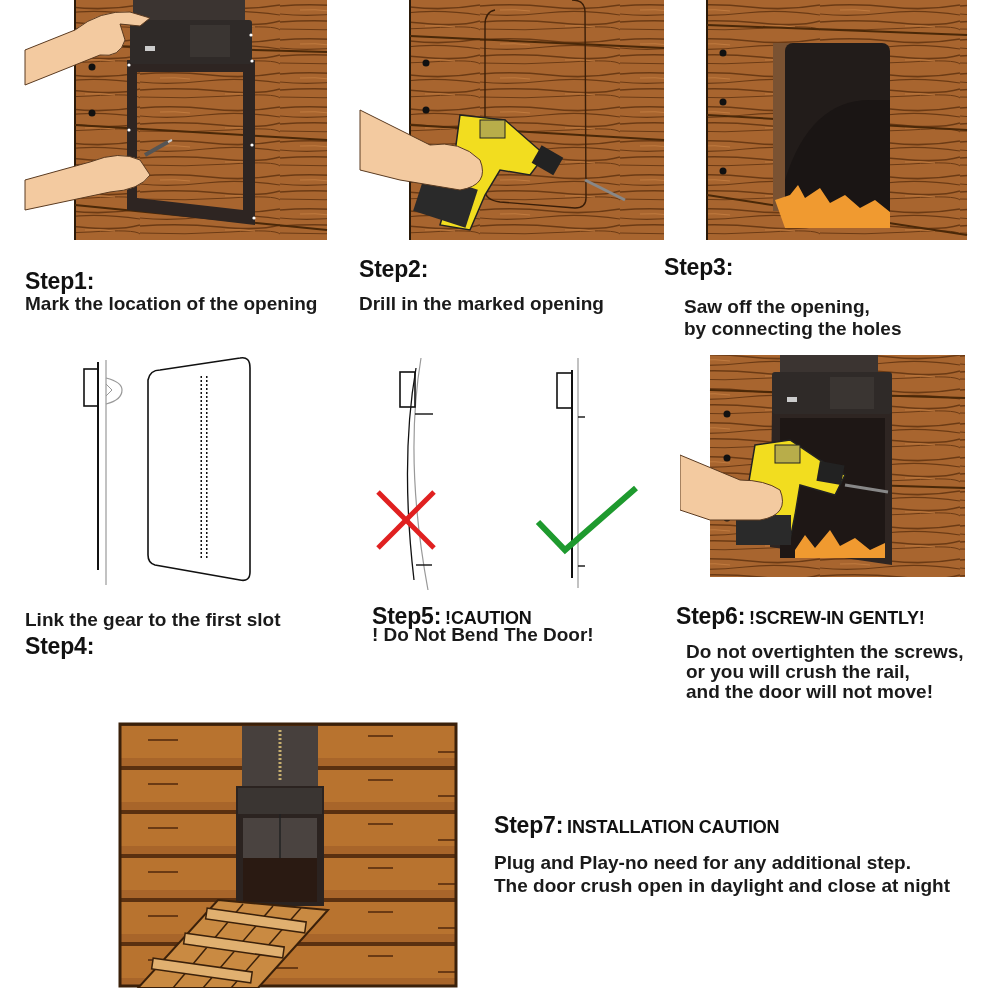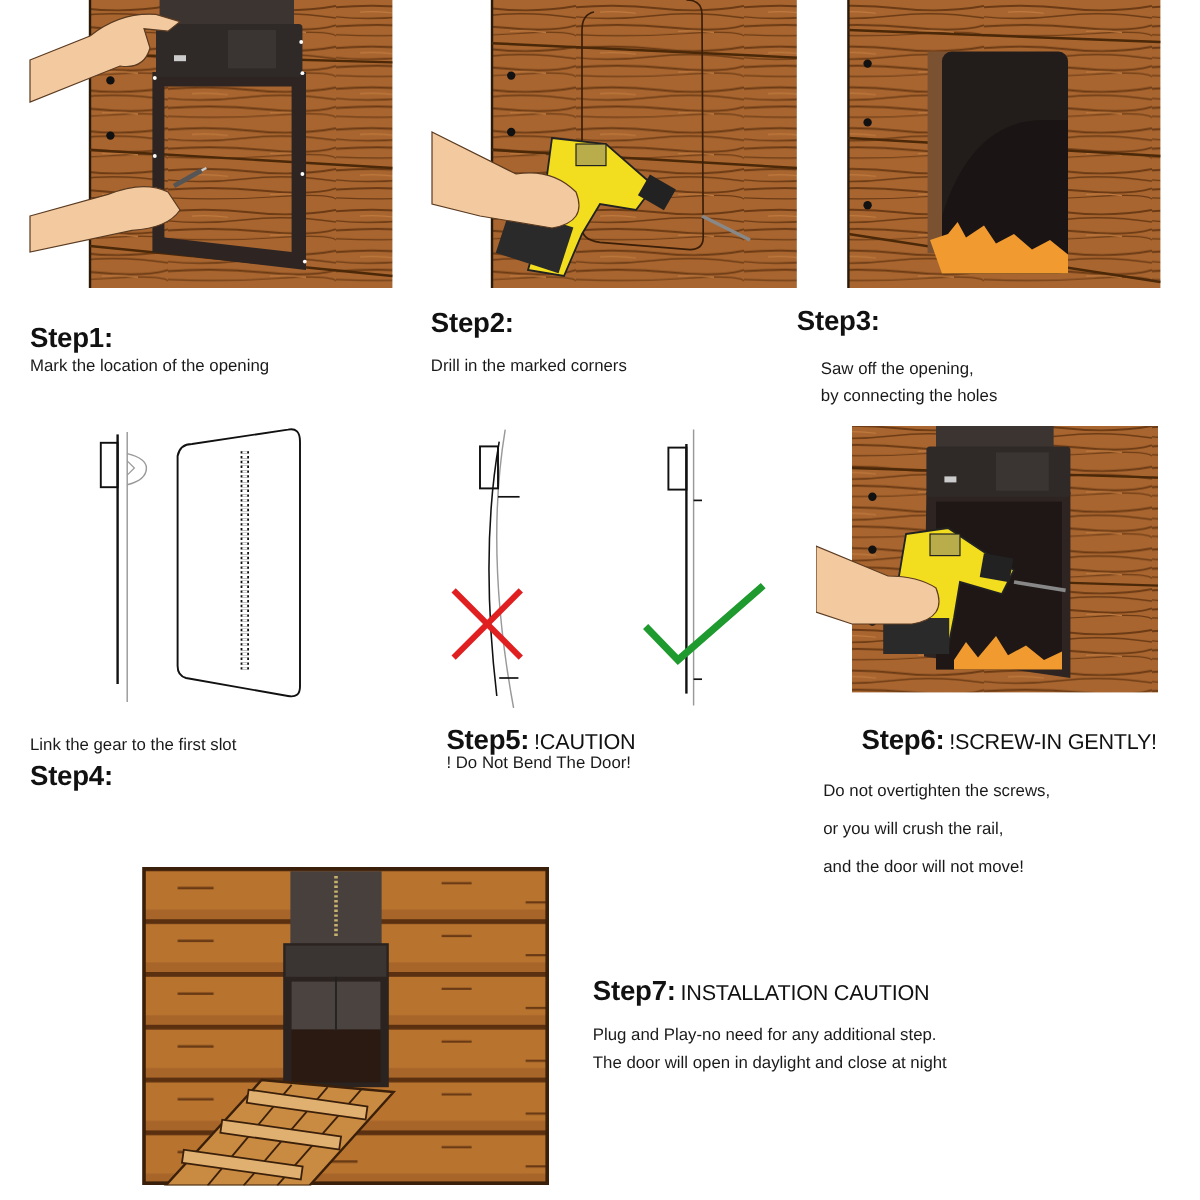--- a/index.html
+++ b/index.html
@@ -1,20 +1,20 @@
 <!DOCTYPE html>
 <html><head>
 <meta charset="utf-8">
 <style>
   html,body{margin:0;padding:0;background:#ffffff;}
   body{width:1000px;height:1000px;position:relative;overflow:hidden;font-family:"Liberation Sans",sans-serif;color:#111;}
   .abs{position:absolute;}
   .step-title{font-weight:bold;font-size:23px;letter-spacing:-0.2px;white-space:nowrap;}
-  .step-title .sub{font-weight:normal;font-size:18px;margin-left:4px;margin-top:11px;}
-  .step-desc{font-size:14px;line-height:22px;white-space:pre-line;color:#1a1a1a;}
+  .step-title .sub{font-weight:bold;font-size:18px;margin-left:4px;margin-top:11px;}
+  .step-desc{font-size:19px;line-height:22px;white-space:pre-line;color:#1a1a1a;font-weight:bold;}
   svg{display:block;}
 </style>
 </head>
 <body>
 
 <svg width="0" height="0" style="position:absolute">
   <defs>
     <pattern id="woodgrain" width="140" height="34" patternUnits="userSpaceOnUse">
       <rect width="140" height="34" fill="#a8652f"></rect>
       <path d="M0 6 Q35 3 70 7 T140 5" stroke="#6b3a14" stroke-width="1.6" fill="none"></path>
@@ -97,21 +97,21 @@
     <rect x="105" y="43" width="105" height="185" rx="8" fill="#221c1a"></rect>
     <path d="M105 180 Q130 100 190 100 L210 100 L210 228 L105 228 Z" fill="#1a1514"></path>
     <path d="M95 200 L110 195 L118 185 L125 198 L140 188 L150 203 L165 195 L180 208 L195 200 L210 212 L210 228 L105 228 Z" fill="#f09a30"></path>
   </svg>
 </div>
 
 <div class="abs step-title" style="left:25px;top:268px">Step1:</div>
 <div class="abs step-desc" style="left:25px;top:293px">Mark the location of the opening</div>
 
 <div class="abs step-title" style="left:359px;top:256px">Step2:</div>
-<div class="abs step-desc" style="left:359px;top:293px">Drill in the marked corners</div>
+<div class="abs step-desc" style="left:359px;top:293px">Drill in the marked opening</div>
 
 <div class="abs step-title" style="left:664px;top:254px">Step3:</div>
 <div class="abs step-desc" style="left:684px;top:296px">Saw off the opening,
 by connecting the holes</div>
 
 <div class="abs" style="left:60px;top:350px;width:230px;height:240px">
   <svg width="230" height="240" viewBox="0 0 230 240">
     <line x1="38" y1="12" x2="38" y2="220" stroke="#111" stroke-width="2"></line>
     <line x1="46" y1="10" x2="46" y2="235" stroke="#999" stroke-width="1.2"></line>
     <rect x="24" y="19" width="14" height="37" fill="none" stroke="#111" stroke-width="1.6"></rect>
@@ -174,24 +174,24 @@
 </div>
 
 <div class="abs step-title" style="left:25px;top:633px">Step4:</div>
 <div class="abs step-desc" style="left:25px;top:609px">Link the gear to the first slot</div>
 
 <div class="abs step-title" style="left:372px;top:603px">
   <span>Step5:</span><span class="sub">!CAUTION</span>
 </div>
 <div class="abs step-desc" style="left:372px;top:624px">! Do Not Bend The Door!</div>
 
-<div class="abs step-title" style="left:718px;top:603px">
+<div class="abs step-title" style="left:676px;top:603px">
   <span>Step6:</span><span class="sub">!SCREW-IN GENTLY!</span>
 </div>
-<div class="abs step-desc" style="left:686px;top:642px;line-height:32px">Do not overtighten the screws,
+<div class="abs step-desc" style="left:686px;top:642px;line-height:20px">Do not overtighten the screws,
 or you will crush the rail,
 and the door will not move!</div>
 
 <div class="abs" style="left:118px;top:722px;width:340px;height:266px">
   <svg width="340" height="266" viewBox="0 0 340 266">
     <rect x="2" y="2" width="336" height="262" fill="url(#planks)" stroke="#3a200a" stroke-width="3"></rect>
 
     <rect x="124" y="4" width="76" height="64" fill="#47403d"></rect>
     <line x1="162" y1="8" x2="162" y2="60" stroke="#c8b070" stroke-width="3" stroke-dasharray="2 2"></line>
 
@@ -208,13 +208,13 @@
     <rect x="88" y="193" width="100" height="11" fill="#e0b070" stroke="#3a200a" stroke-width="1.5" transform="rotate(8 138 198)"></rect>
     <rect x="66" y="218" width="100" height="11" fill="#e0b070" stroke="#3a200a" stroke-width="1.5" transform="rotate(8 116 223)"></rect>
     <rect x="34" y="243" width="100" height="11" fill="#e0b070" stroke="#3a200a" stroke-width="1.5" transform="rotate(8 84 248)"></rect>
   </svg>
 </div>
 
 <div class="abs step-title" style="left:494px;top:812px">
   <span>Step7:</span><span class="sub">INSTALLATION CAUTION</span>
 </div>
 <div class="abs step-desc" style="left:494px;top:851px;line-height:23px">Plug and Play-no need for any additional step.
-The door will open in daylight and close at night</div>
+The door crush open in daylight and close at night</div>
 
 </body></html>

